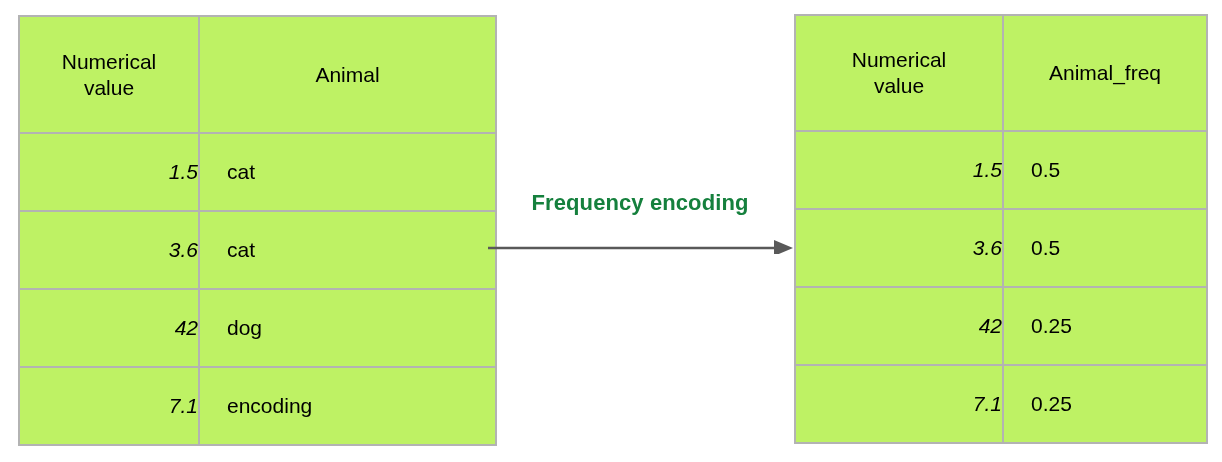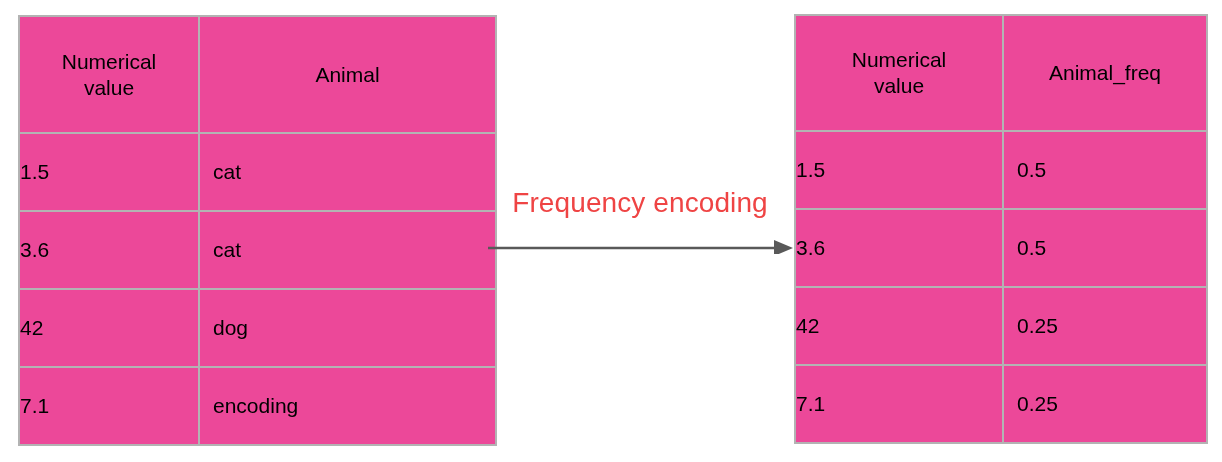--- a/index.html
+++ b/index.html
@@ -21,40 +21,41 @@
     left: 0; top: 0;
     width: 1222px;
     height: 462px;
   }
 
   
   .tbl {
     position: absolute;
     border-collapse: collapse;
     table-layout: fixed;
-    background: #ec4899;
+    background: #bef264;
   }
   .tbl td {
     border: 2px solid #b3b3b3;
     font-size: 21px;
     line-height: 26px;
     color: #000000;
     padding: 0;
     vertical-align: middle;
   }
   .tbl td.hdr {
     text-align: center;
     vertical-align: middle;
   }
   .tbl td.num {
-    text-align: left;
+    text-align: right;
+    font-style: italic;
   }
   .tbl td.txt {
     text-align: left;
-    padding-left: 13px;
+    padding-left: 27px;
   }
 
   
   #table-source {
     left: 18px;
     top: 15px;
     width: 477px;
   }
   #table-source col.c1 { width: 180px; }
   #table-source col.c2 { width: 297px; }
@@ -79,24 +80,24 @@
     top: 190px;
     width: 312px;
     height: 70px;
   }
   #transform-label {
     position: absolute;
     left: 0;
     top: 0;
     width: 308px;
     text-align: center;
-    font-size: 28px;
-    font-weight: normal;
+    font-size: 22px;
+    font-weight: bold;
     line-height: 26px;
-    color: #ef4444;
+    color: #15803d;
     white-space: nowrap;
     letter-spacing: 0.1px;
   }
   #transform-arrow-svg {
     position: absolute;
     left: 0;
     top: 40px;
     display: block;
   }
 </style>

